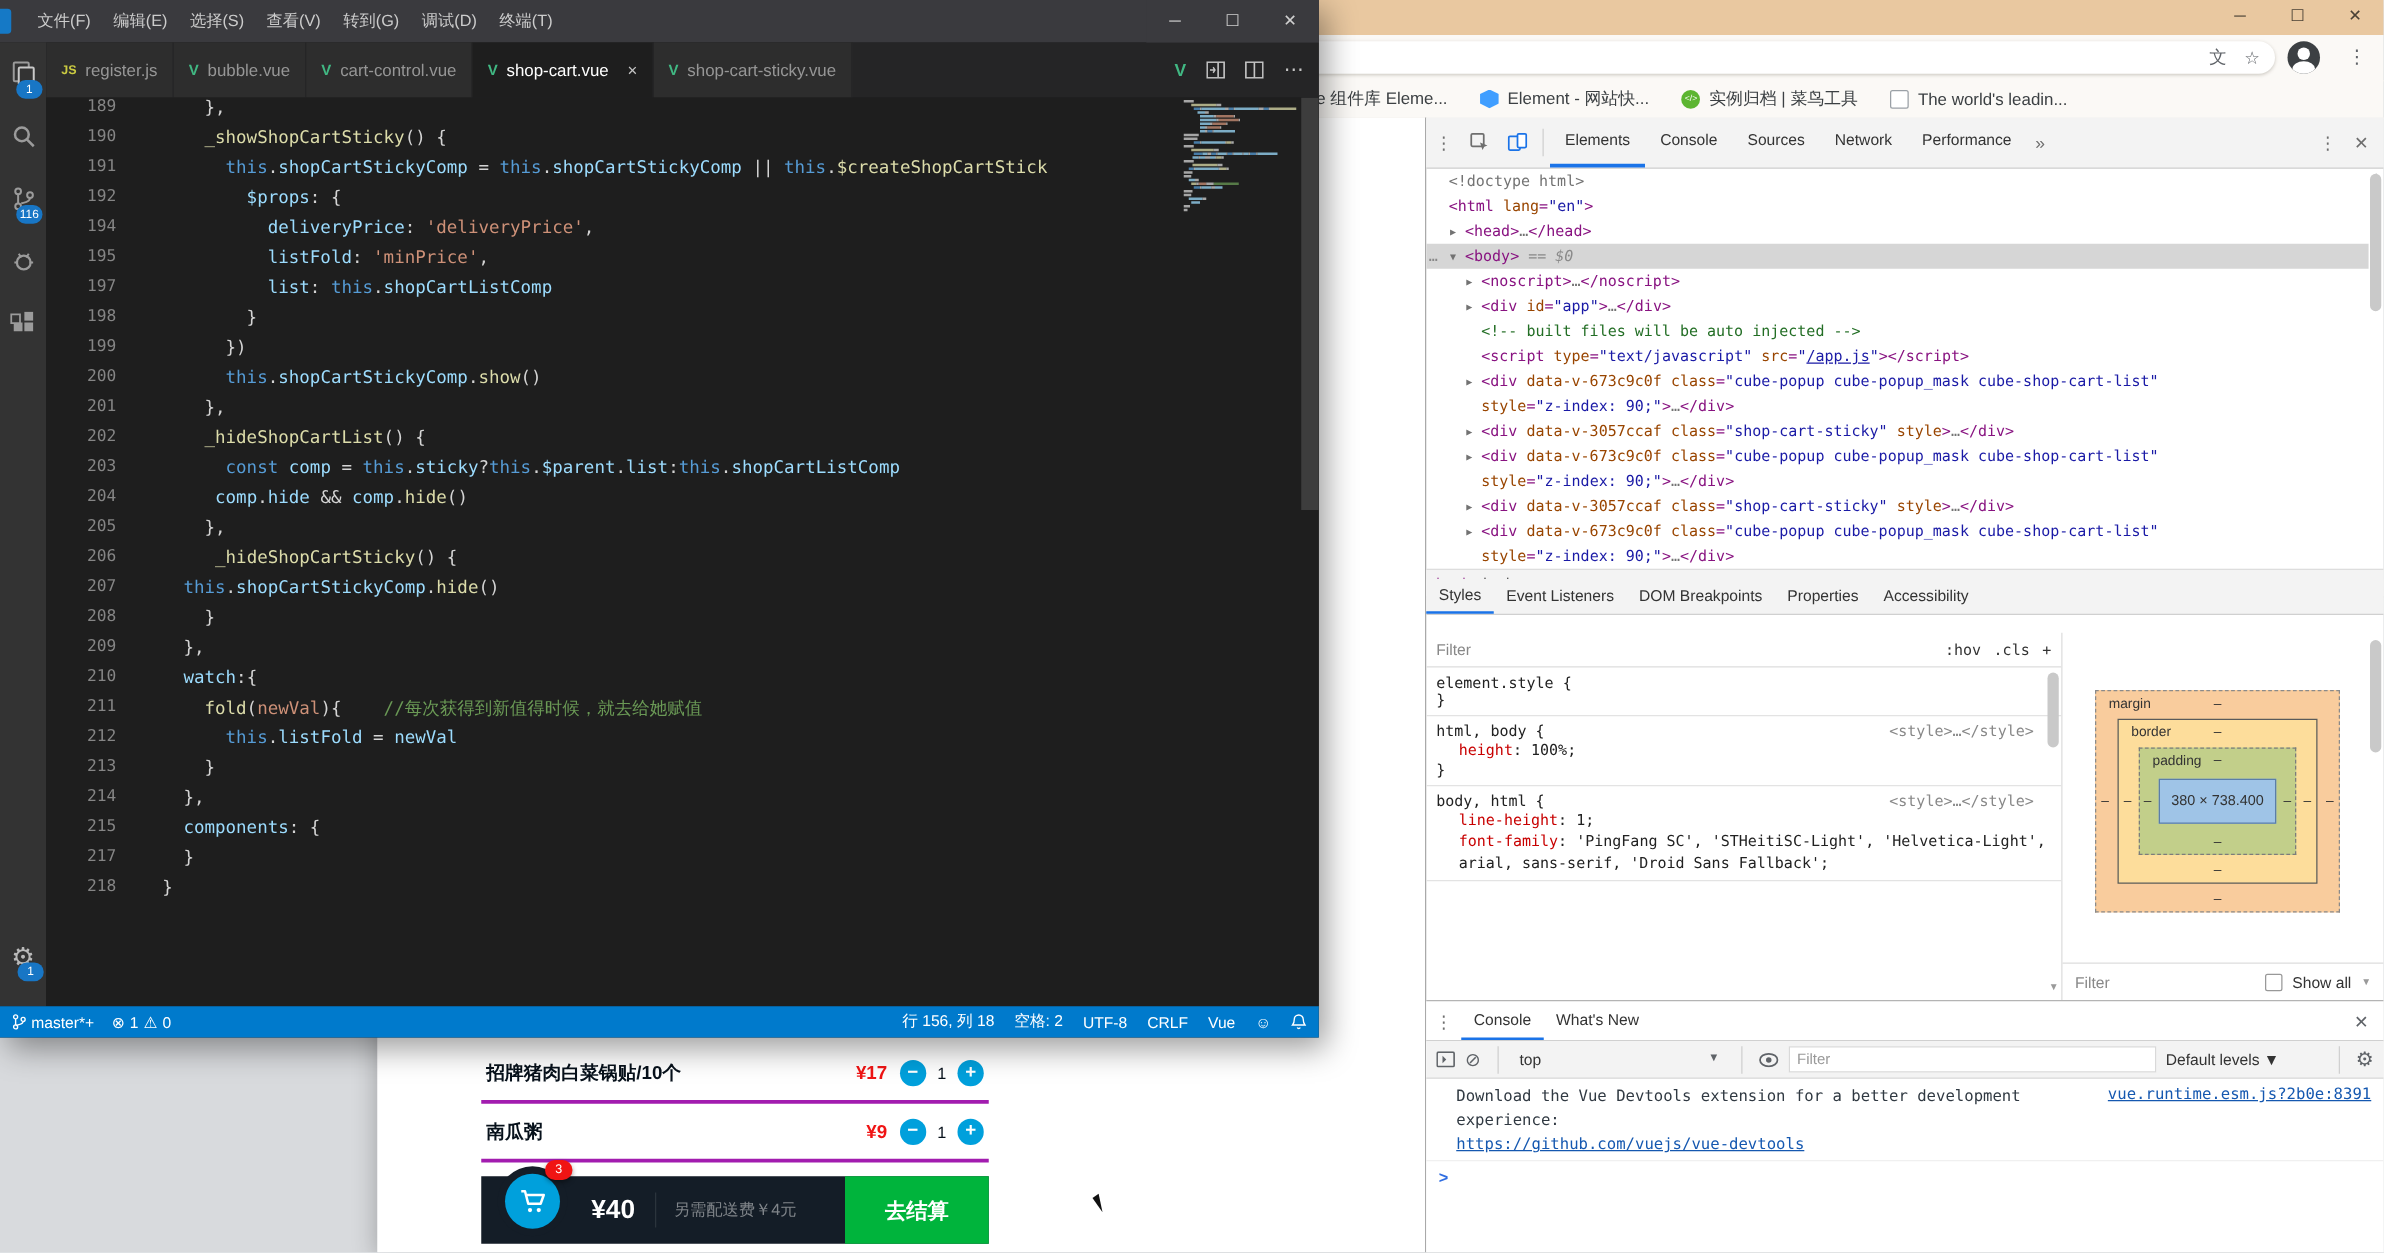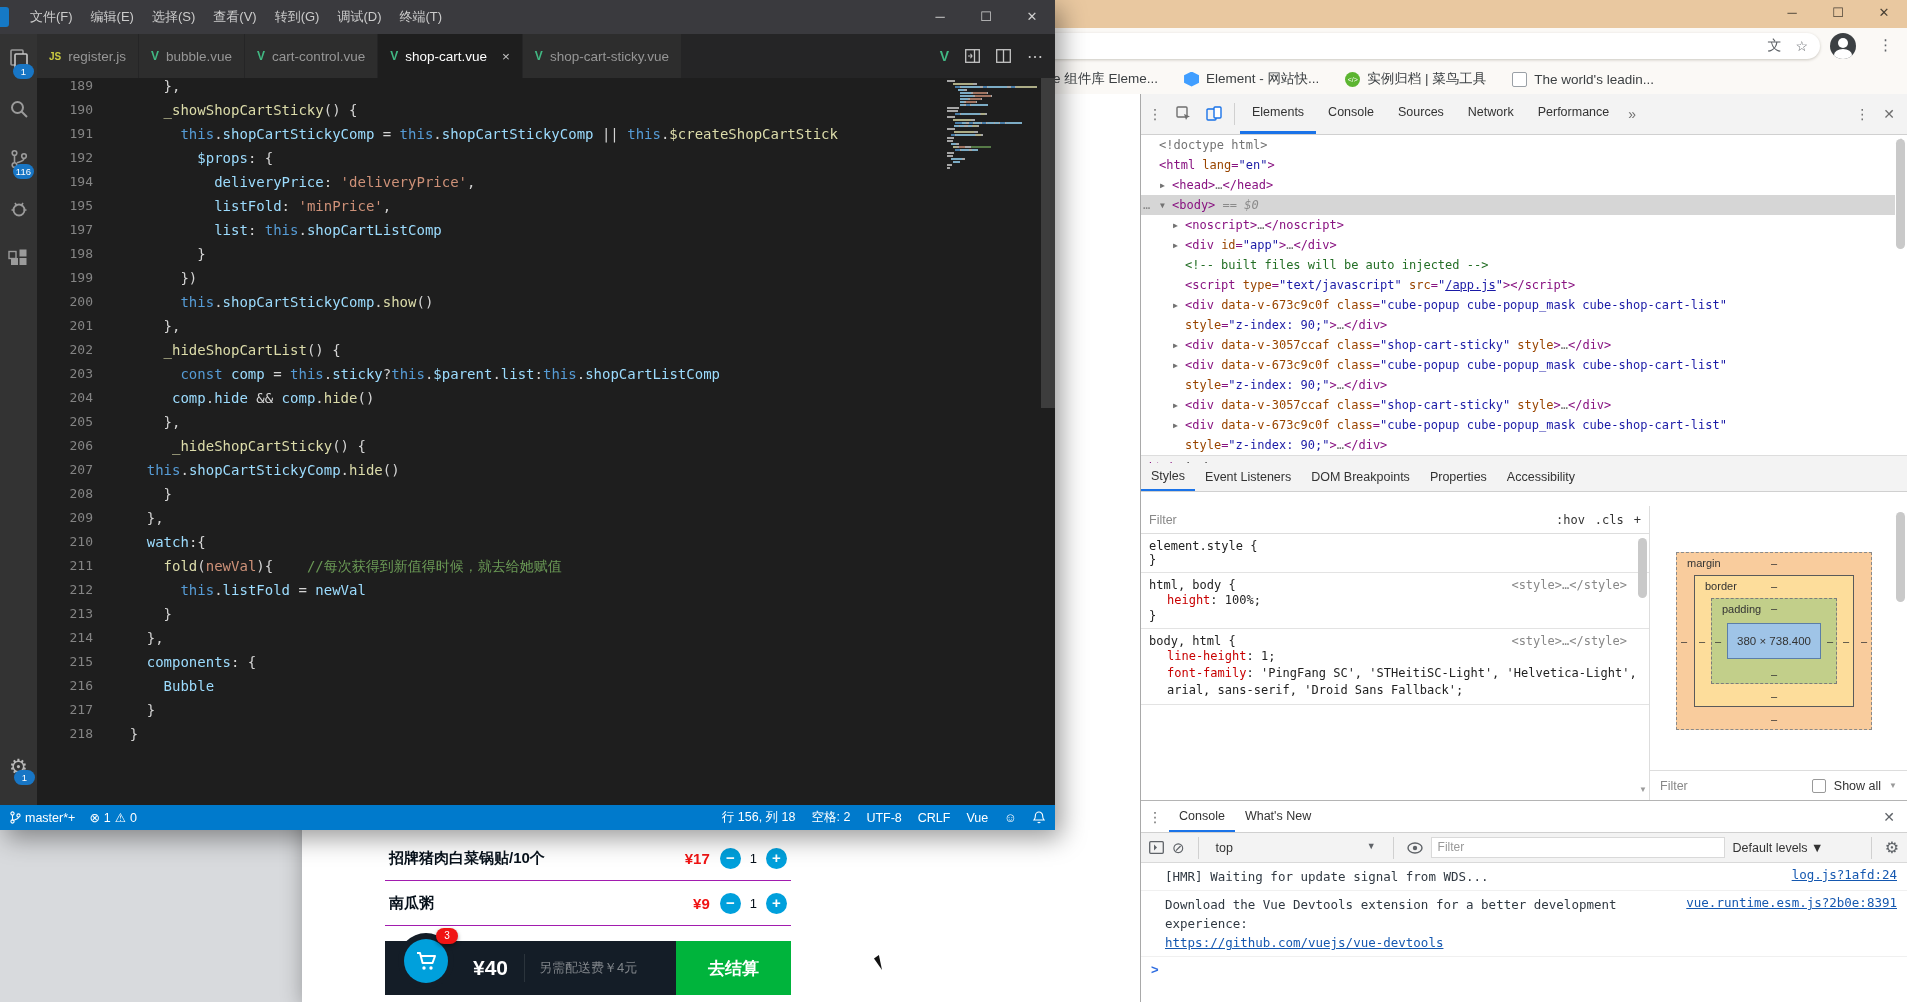--- a/index.html
+++ b/index.html
@@ -18,21 +18,21 @@
   .cw-bookmarks{position:absolute;top:64px;left:0;right:0;height:30px;background:#fbf9f6;border-bottom:1px solid #e8e2d8;display:flex;align-items:center;gap:26px;padding-left:713px;font-size:13.5px;color:#3c4043;white-space:nowrap}
   .bm{display:flex;align-items:center;gap:7px}
   .bm-ico{width:15px;height:15px;display:inline-block;flex:none}
   .bm-hex{background:#409eff;clip-path:polygon(50% 0,100% 25%,100% 75%,50% 100%,0 75%,0 25%)}
   .bm-green{background:#5cb531;border-radius:50%;color:#fff;font-size:7px;line-height:15px;text-align:center}
   .bm-doc{background:#fff;border:1px solid #9aa0a6;border-radius:2px;box-sizing:border-box}
   .bm-dot{background:#c5c9cd;border-radius:3px}
   .page{position:absolute;left:0;top:94px;width:838px;bottom:0;background:#fff}
   
   .food{position:absolute;left:83px;top:742px;width:406px}
-  .food-row{height:44px;display:flex;align-items:center;border-bottom:1px solid #a21caf;padding:0 4px}
+  .food-row{height:44px;display:flex;align-items:center;border-bottom:3px solid #a21caf;padding:0 4px}
   .food-name{font-size:15px;font-weight:bold;color:#07111b;flex:1}
   .food-price{color:#f01414;font-size:15px;font-weight:bold;margin-right:10px}
   .step{display:flex;align-items:center;gap:9px}
   .circ{width:21px;height:21px;border-radius:50%;background:#00a0dc;color:#fff;text-align:center;line-height:20px;font-size:15px;font-weight:bold}
   .qty{font-size:13px;color:#07111b}
   .cart-bar{position:absolute;left:0;top:105px;width:406px;height:54px;background:#141d27;display:flex;align-items:center}
   .cart-wrap{position:relative;width:70px;height:54px;flex:none}
   .cart-ring{position:absolute;left:13px;top:-8px;width:56px;height:56px;border-radius:50%;background:#141d27}
   .cart-circle{position:absolute;left:6px;top:6px;width:44px;height:44px;border-radius:50%;background:#00a0dc;display:flex;align-items:center;justify-content:center}
   .cart-badge{position:absolute;right:-4px;top:-5px;min-width:16px;height:16px;border-radius:8px;background:#f01414;color:#fff;font-size:10px;line-height:16px;text-align:center;padding:0 3px;box-shadow:0 2px 4px rgba(0,0,0,.4)}
@@ -365,24 +365,20 @@
                 <circle cx="8" cy="6" r="2.2" fill="#5f6368"></circle>
               </svg>
           </span>
           <span class="cons-filter">Filter</span>
           <span style="color:#333">Default levels ▼</span>
           <span class="dt-vdiv" style="margin-left:auto"></span>
           <span style="font-size:16px;color:#5f6368">⚙</span>
         </div>
         <div class="cons-msgs">
             <div class="cmsg">
-              <div class="txt">[HMR] Waiting for update signal from WDS...</div>
-              <a style="margin-left: 12px;">log.js?1afd:24</a>
-            </div>
-            <div class="cmsg">
               <div class="txt">Download the Vue Devtools extension for a better development experience:<div><a>https://github.com/vuejs/vue-devtools</a></div></div>
               <a style="margin-left: 12px;">vue.runtime.esm.js?2b0e:8391</a>
             </div>
           </div>
         <div class="prompt">&gt;</div>
       </div>
     </div>
   </div>
 
   <div class="vs">
@@ -507,21 +503,20 @@
           <div class="code-line"><span class="ln">206</span><span class="lt"><span class="c-p">       </span><span class="c-fn">_hideShopCartSticky</span><span class="c-p">() {</span></span></div>
           <div class="code-line"><span class="ln">207</span><span class="lt"><span class="c-p">    </span><span class="c-kw">this</span><span class="c-p">.</span><span class="c-pr">shopCartStickyComp</span><span class="c-p">.</span><span class="c-fn">hide</span><span class="c-p">()</span></span></div>
           <div class="code-line"><span class="ln">208</span><span class="lt"><span class="c-p">      }</span></span></div>
           <div class="code-line"><span class="ln">209</span><span class="lt"><span class="c-p">    },</span></span></div>
           <div class="code-line"><span class="ln">210</span><span class="lt"><span class="c-p">    </span><span class="c-pr">watch</span><span class="c-p">:{</span></span></div>
           <div class="code-line"><span class="ln">211</span><span class="lt"><span class="c-p">      </span><span class="c-fn">fold</span><span class="c-p">(</span><span class="c-st">newVal</span><span class="c-p">){    </span><span class="c-cm">//每次获得到新值得时候，就去给她赋值</span></span></div>
           <div class="code-line"><span class="ln">212</span><span class="lt"><span class="c-p">        </span><span class="c-kw">this</span><span class="c-p">.</span><span class="c-pr">listFold</span><span class="c-p"> = </span><span class="c-pr">newVal</span></span></div>
           <div class="code-line"><span class="ln">213</span><span class="lt"><span class="c-p">      }</span></span></div>
           <div class="code-line"><span class="ln">214</span><span class="lt"><span class="c-p">    },</span></span></div>
           <div class="code-line"><span class="ln">215</span><span class="lt"><span class="c-p">    </span><span class="c-pr">components</span><span class="c-p">: {</span></span></div>
-          <div class="code-line"><span class="ln">216</span><span class="lt"><span class="c-p">      </span><span class="c-pr">Bubble</span></span></div>
           <div class="code-line"><span class="ln">217</span><span class="lt"><span class="c-p">    }</span></span></div>
           <div class="code-line"><span class="ln">218</span><span class="lt"><span class="c-p">  }</span></span></div>
         </div>
       <div class="minimap">
           <div class="mm-row">
             <span style="width: 8.4px; background: rgb(212, 212, 212); opacity: 0.75;"></span>
           </div>
           <div class="mm-row">
             <span style="width: 6.3px; background: transparent; opacity: 0.75;"></span>
             <span style="width: 19.95px; background: rgb(220, 220, 170); opacity: 0.75;"></span>

